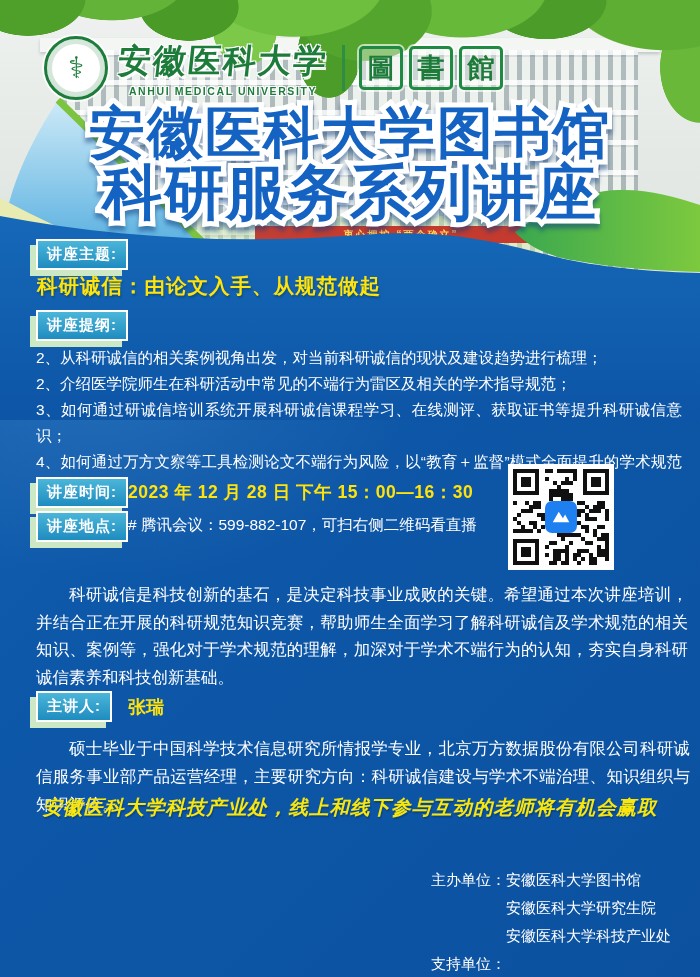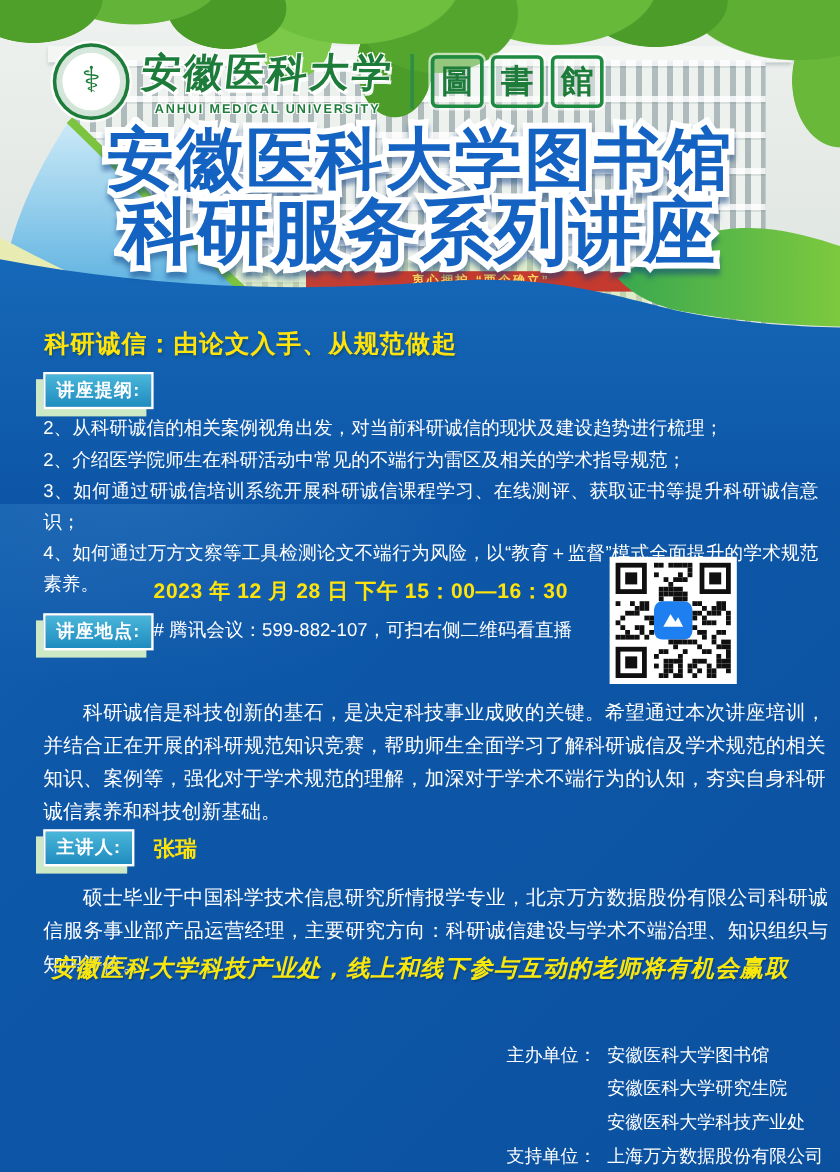--- a/index.html
+++ b/index.html
@@ -73,21 +73,21 @@
   .time-text{left:128px;top:480px;font-size:17.5px;font-weight:bold;letter-spacing:.5px;}
   .loc-text{left:128px;top:515px;font-size:15.5px;color:#fff;}
   .para{color:#fff;font-size:16.5px;text-align:justify;word-break:break-all;text-indent:2em;}
   .intro-para{left:36px;top:581px;width:652px;line-height:27.5px;}
   .speaker-name{left:128px;top:695px;font-size:18px;font-weight:bold;}
   .bio-para{left:36px;top:734px;width:654px;line-height:28px;}
   .announce{left:0;top:791px;width:700px;text-align:center;font-size:19.5px;font-weight:bold;
     font-style:italic;line-height:33px;letter-spacing:1px;color:#f8e60c;
     text-shadow:1px 2px 1px rgba(0,40,90,.35);}
   .contact{left:62px;top:856px;font-size:15.5px;color:#fff;letter-spacing:.5px;}
-  .org{left:422px;top:866px;font-size:15px;line-height:28px;color:#fff;}
+  .org{left:422px;top:866px;font-size:15px;line-height:28px;color:#fff;text-align:right;}
   .org-row{display:flex;}
   .org-label{display:inline-block;width:84px;flex:0 0 auto;}
   
   .qr{left:508px;top:464px;width:96px;height:96px;background:#fff;padding:5px;}
   .qr-inner{position:relative;width:96px;height:96px;background:#fff;}
   .qr-modules i{position:absolute;width:4px;height:4px;background:#101010;}
   .finder{position:absolute;width:26px;height:26px;background:#101010;}
   .finder::before{content:"";position:absolute;left:4px;top:4px;right:4px;bottom:4px;background:#fff;}
   .finder::after{content:"";position:absolute;left:8px;top:8px;right:8px;bottom:8px;background:#101010;}
   .f-tl{left:0;top:0}.f-tr{right:0;top:0}.f-bl{left:0;bottom:0}
@@ -149,30 +149,32 @@
     <span class="title-line t1">
       <span class="stroke">安徽医科大学图书馆</span>
       <span class="fill">安徽医科大学图书馆</span>
     </span>
     <span class="title-line t2">
       <span class="stroke">科研服务系列讲座</span>
       <span class="fill">科研服务系列讲座</span>
     </span>
   </div>
 
+  <div class="badge" style="left:36px;top:239px">讲座主题:</div>
   <div class="abs yellow topic-text">科研诚信：由论文入手、从规范做起</div>
 
   <div class="badge" style="left:36px;top:310px">讲座提纲:</div>
   <div class="abs outline">
     <div class="outline-item">2、从科研诚信的相关案例视角出发，对当前科研诚信的现状及建设趋势进行梳理；</div>
     <div class="outline-item">2、介绍医学院师生在科研活动中常见的不端行为雷区及相关的学术指导规范；</div>
     <div class="outline-item">3、如何通过研诚信培训系统开展科研诚信课程学习、在线测评、获取证书等提升科研诚信意识；</div>
     <div class="outline-item">4、如何通过万方文察等工具检测论文不端行为风险，以“教育＋监督”模式全面提升的学术规范素养。</div>
   </div>
 
+  <div class="badge" style="left:36px;top:477px">讲座时间:</div>
   <div class="abs yellow time-text">2023 年 12 月 28 日  下午 15：00—16：30</div>
 
   <div class="badge" style="left:36px;top:511px">讲座地点:</div>
   <div class="abs loc-text"># 腾讯会议：599-882-107，可扫右侧二维码看直播</div>
 
 
   <div class="abs qr">
     <div class="qr-inner qr-modules">
       <div class="finder f-tl"></div>
       <div class="finder f-tr"></div>
@@ -349,17 +351,16 @@
     <div class="org-row">
       <span class="org-label"></span>
       <span>安徽医科大学研究生院</span>
     </div>
     <div class="org-row">
       <span class="org-label"></span>
       <span>安徽医科大学科技产业处</span>
     </div>
     <div class="org-row">
       <span class="org-label">支持单位：</span>
-      <span>上海万方数据股份有限公司</span>
     </div>
   </div>
 
 </div>
 
 </body></html>

